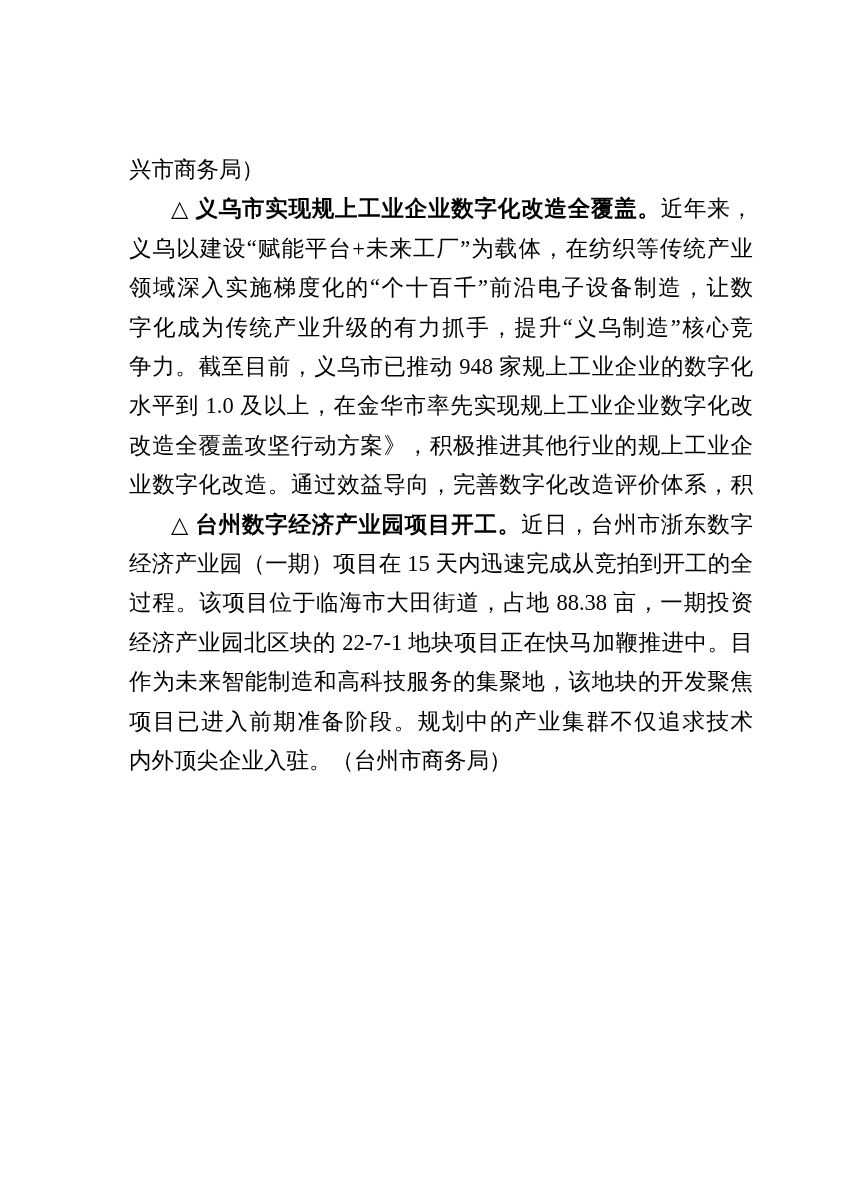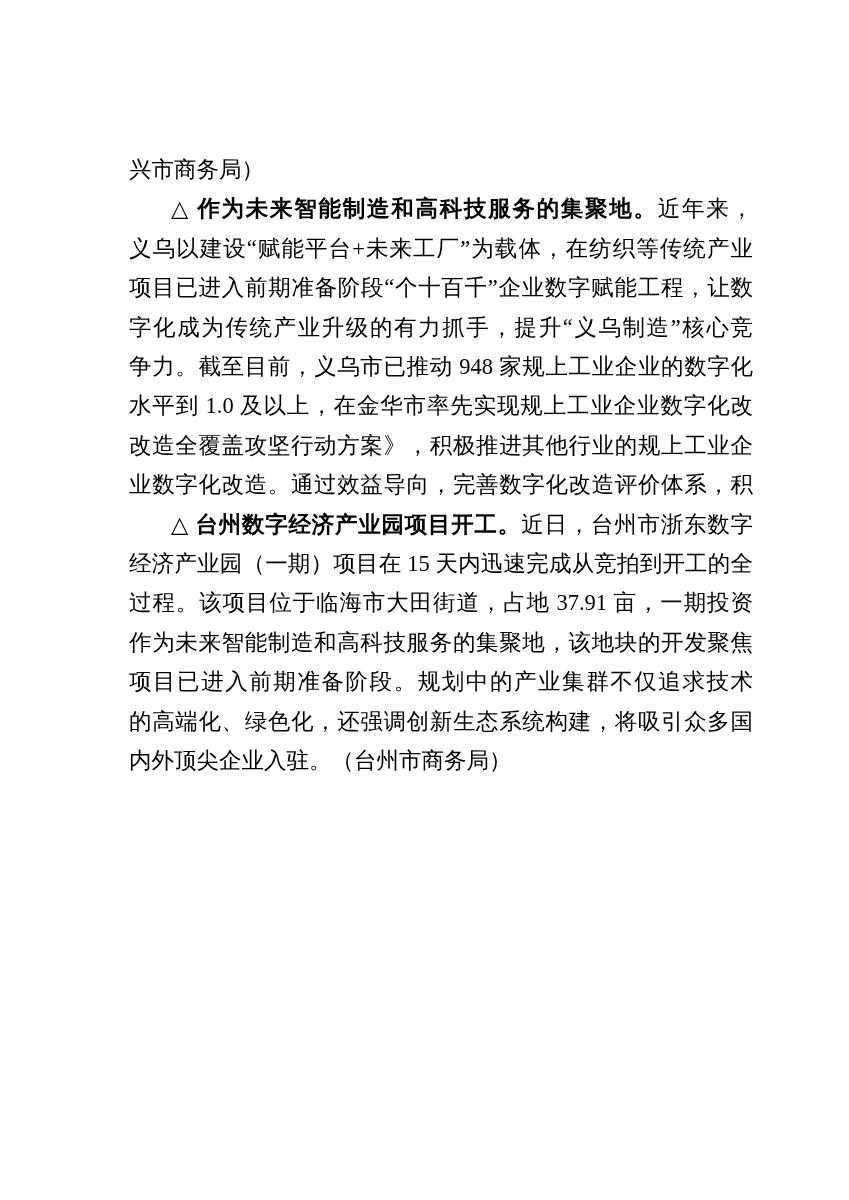--- a/index.html
+++ b/index.html
@@ -63,32 +63,32 @@
     letter-spacing: 1px;
     color: #000000;
   }
 </style>
 </head>
 <body>
 
 <div class="page">
   <div class="body-text" id="body-text">
       <div class="line"><span class="run">兴市商务局）</span></div>
-      <div class="line jf ind"><span class="run bold">△ 作为未来智能制造和高科技服务的集聚地。</span><span class="run">近年来，</span></div>
+      <div class="line jf ind"><span class="run bold">△ 义乌市实现规上工业企业数字化改造全覆盖。</span><span class="run">近年来，</span></div>
       <div class="line jf"><span class="run">义乌以建设“赋能平台+未来工厂”为载体，在纺织等传统产业</span></div>
-      <div class="line jf"><span class="run">项目已进入前期准备阶段“个十百千”企业数字赋能工程，让数</span></div>
+      <div class="line jf"><span class="run">领域深入实施梯度化的“个十百千”前沿电子设备制造，让数</span></div>
       <div class="line jf"><span class="run">字化成为传统产业升级的有力抓手，提升“义乌制造”核心竞</span></div>
       <div class="line jf"><span class="run">争力。截至目前，义乌市已推动 948 家规上工业企业的数字化</span></div>
       <div class="line jf"><span class="run">水平到 1.0 及以上，在金华市率先实现规上工业企业数字化改</span></div>
       <div class="line jf"><span class="run">改造全覆盖攻坚行动方案》，积极推进其他行业的规上工业企</span></div>
       <div class="line jf"><span class="run">业数字化改造。通过效益导向，完善数字化改造评价体系，积</span></div>
       <div class="line jf ind"><span class="run bold">△ 台州数字经济产业园项目开工。</span><span class="run">近日，台州市浙东数字</span></div>
       <div class="line jf"><span class="run">经济产业园（一期）项目在 15 天内迅速完成从竞拍到开工的全</span></div>
-      <div class="line jf"><span class="run">过程。该项目位于临海市大田街道，占地 37.91 亩，一期投资</span></div>
+      <div class="line jf"><span class="run">过程。该项目位于临海市大田街道，占地 88.38 亩，一期投资</span></div>
+      <div class="line jf"><span class="run">经济产业园北区块的 22-7-1 地块项目正在快马加鞭推进中。目</span></div>
       <div class="line jf"><span class="run">作为未来智能制造和高科技服务的集聚地，该地块的开发聚焦</span></div>
       <div class="line jf"><span class="run">项目已进入前期准备阶段。规划中的产业集群不仅追求技术</span></div>
-      <div class="line jf"><span class="run">的高端化、绿色化，还强调创新生态系统构建，将吸引众多国</span></div>
       <div class="line"><span class="run">内外顶尖企业入驻。（台州市商务局）</span></div>
     </div>
   <div class="footer">
     <span class="page-num">- 5 -</span>
   </div>
 </div>
 
 </body></html>

